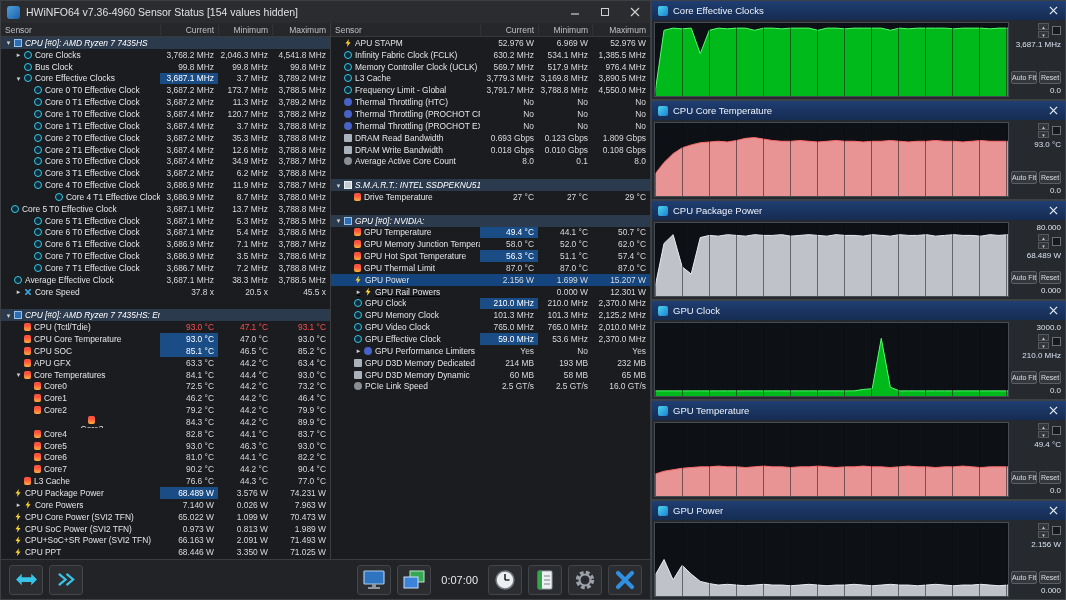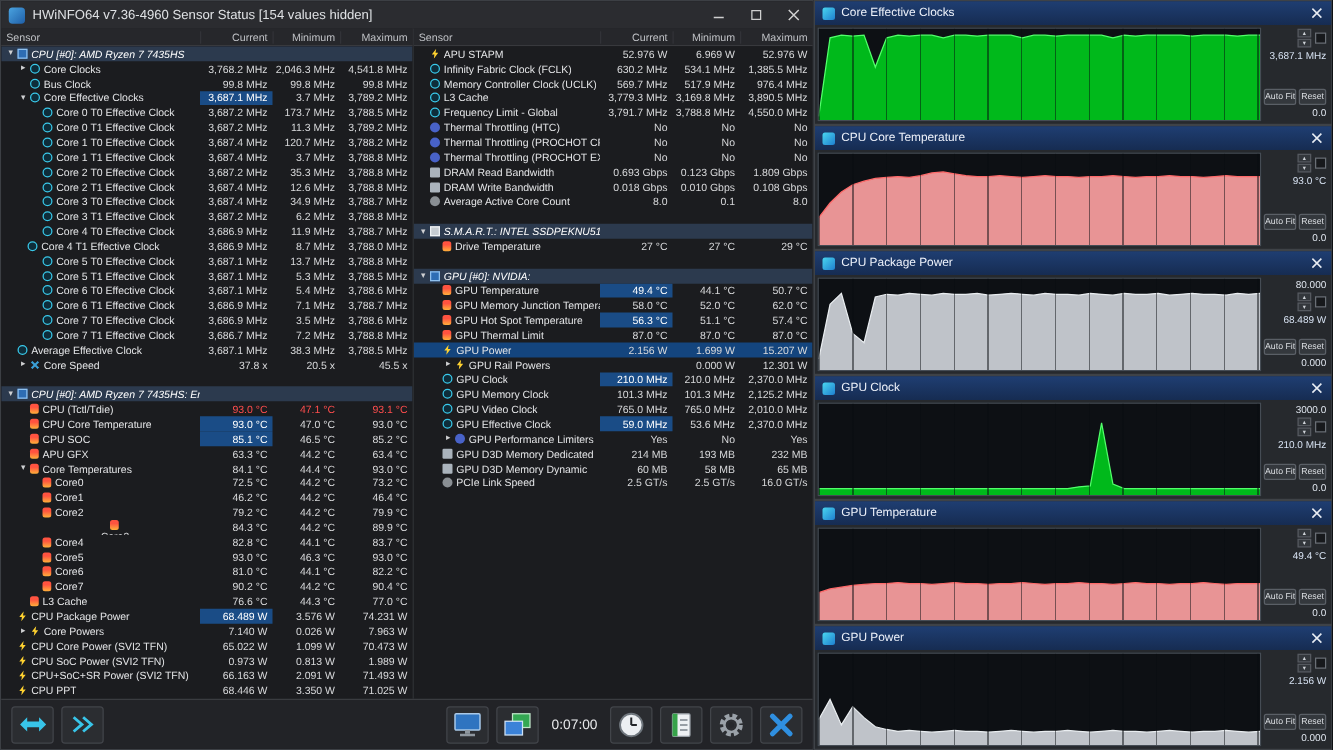--- a/index.html
+++ b/index.html
@@ -229,31 +229,31 @@
               <div class="cell sensor" style="padding-left: 23px;">
                 <span class="expander"></span>
                 <span class="ic clock"></span>
                 <span class="lbl">Core 4 T0 Effective Clock</span>
               </div>
               <div class="cell val">3,686.9 MHz</div>
               <div class="cell val">11.9 MHz</div>
               <div class="cell val">3,788.7 MHz</div>
             </div>
             <div class="srow">
-              <div class="cell sensor" style="padding-left: 11px;">
+              <div class="cell sensor" style="padding-left: 11px; margin-left: 33px;">
                 <span class="expander"></span>
                 <span class="ic clock"></span>
                 <span class="lbl">Core 4 T1 Effective Clock</span>
               </div>
               <div class="cell val">3,686.9 MHz</div>
               <div class="cell val">8.7 MHz</div>
               <div class="cell val">3,788.0 MHz</div>
             </div>
             <div class="srow">
-              <div class="cell sensor" style="padding-left: 23px;">
+              <div class="cell sensor" style="">
                 <span class="expander"></span>
                 <span class="ic clock"></span>
                 <span class="lbl">Core 5 T0 Effective Clock</span>
               </div>
               <div class="cell val">3,687.1 MHz</div>
               <div class="cell val">13.7 MHz</div>
               <div class="cell val">3,788.8 MHz</div>
             </div>
             <div class="srow">
               <div class="cell sensor" style="padding-left: 23px;">
@@ -732,21 +732,21 @@
               <div class="cell sensor" style="padding-left: 13px;">
                 <span class="expander"></span>
                 <span class="ic power"></span>
                 <span class="lbl">GPU Power</span>
               </div>
               <div class="cell val">2.156 W</div>
               <div class="cell val">1.699 W</div>
               <div class="cell val">15.207 W</div>
             </div>
             <div class="srow">
-              <div class="cell sensor" style="padding-left: 23px;">
+              <div class="cell sensor" style="padding-left: 23px; text-decoration: underline;">
                 <span class="expander">▸</span>
                 <span class="ic power"></span>
                 <span class="lbl">GPU Rail Powers</span>
               </div>
               <div class="cell val"></div>
               <div class="cell val">0.000 W</div>
               <div class="cell val">12.301 W</div>
             </div>
             <div class="srow">
               <div class="cell sensor" style="padding-left: 13px;">

